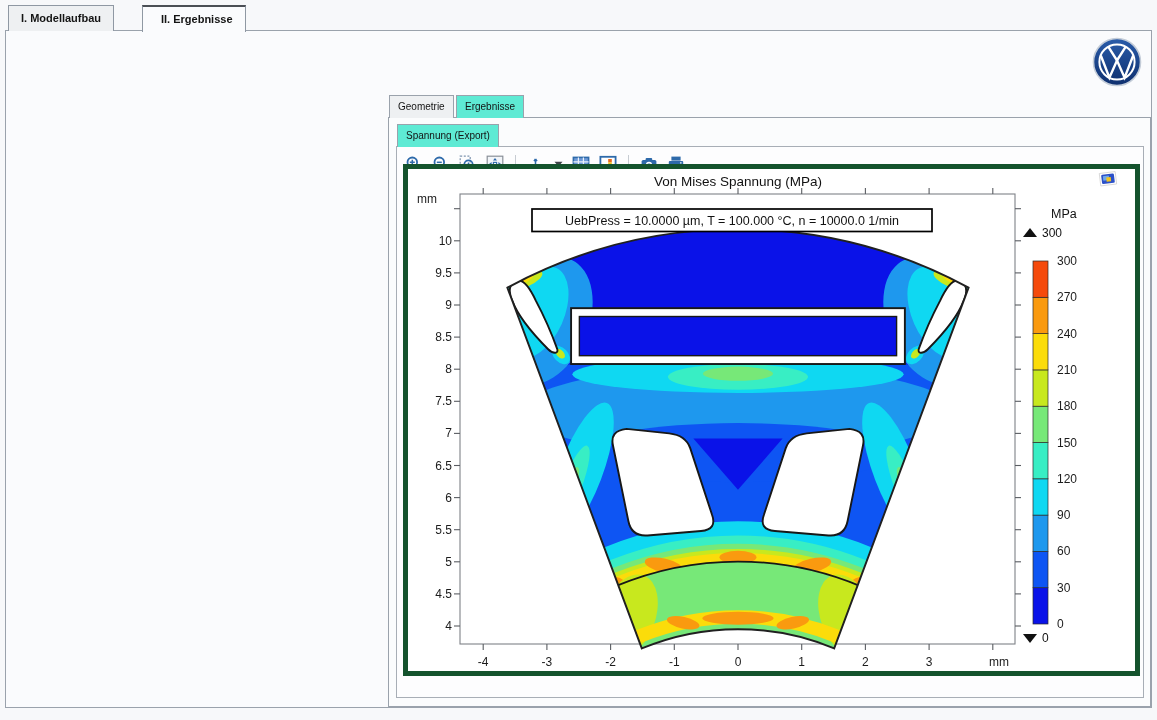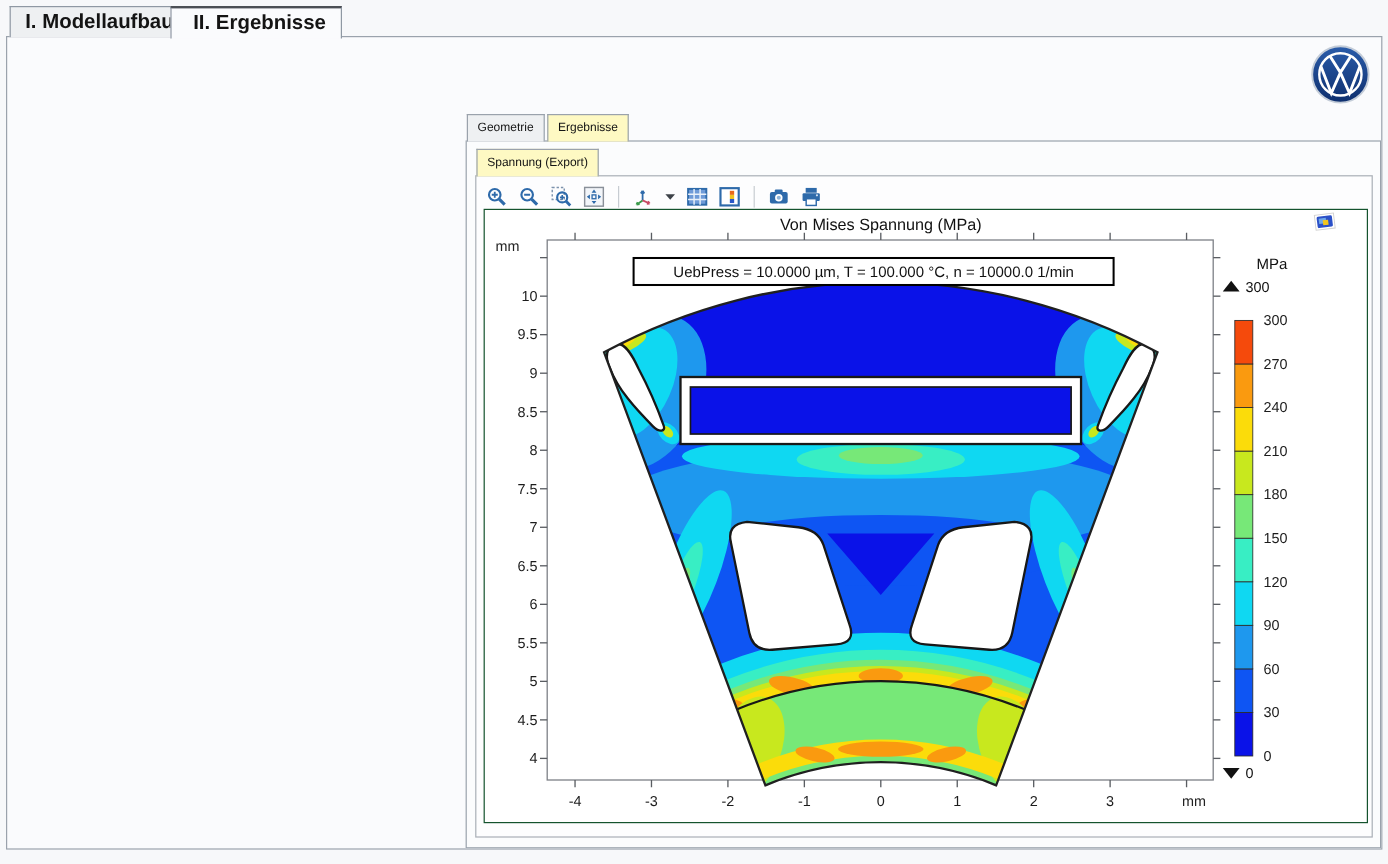--- a/index.html
+++ b/index.html
@@ -2,51 +2,51 @@
 <html><head>
 <meta charset="utf-8">
 <style>
   html,body{margin:0;padding:0;background:#e8eaee;}
   *{box-sizing:border-box;}
   body{font-family:"Liberation Sans","DejaVu Sans",sans-serif;color:#141414;}
   #app{position:relative;width:1157px;height:720px;background:#f7f8fa;overflow:hidden;}
 
   
   .top-tab{position:absolute;top:5px;height:26px;line-height:24px;padding:0 12px;
-    font-size:17px;font-weight:bold;border:1px solid #8f98a3;border-bottom:none;
+    font-size:11px;font-weight:bold;border:1px solid #8f98a3;border-bottom:none;
     background:#eef0f2;z-index:3;cursor:default;}
   .top-tab.active{background:#fafbfd;border-top:2px solid #4b4f55;z-index:5;height:27px;padding-left:18px;}
   #main-frame{position:absolute;left:5px;top:30px;width:1147px;height:678px;
     border:1px solid #9aa2ac;background:#fafbfd;z-index:2;}
 
   
   .lbl{position:absolute;font-size:12.5px;white-space:nowrap;}
   .hdr{position:absolute;font-size:15px;font-weight:bold;white-space:nowrap;}
   .ulbl{position:absolute;font-size:13.5px;text-decoration:underline;white-space:nowrap;}
   .divider{position:absolute;left:28px;width:355px;height:1px;background:#d8dbdf;}
   .btn{position:absolute;display:flex;align-items:center;justify-content:center;
     font-size:12px;background:linear-gradient(#f8f8f8,#e7e8ea);border:1px solid #8f9296;
     border-radius:3px;cursor:pointer;}
   .field{position:absolute;width:92px;height:19px;border:1px solid #a9adb3;background:#fff;
     font-size:12px;padding:1px 4px;font-family:"Liberation Sans",sans-serif;}
 
   
   .sub-tab{position:absolute;height:23px;line-height:21px;padding:0 8px;font-size:10px;
     border:1px solid #9aa2ac;border-bottom:none;background:#eef0f2;z-index:6;cursor:default;}
-  .sub-tab.active{background:#fef9c3;z-index:8;}
+  .sub-tab.active{background:#5eead4;z-index:8;}
   #viewer-panel{position:absolute;left:388px;top:117px;width:763px;height:590px;
     border:1px solid #9aa2ac;background:#fbfcfd;z-index:4;}
   #plot-panel{position:absolute;left:396px;top:146px;width:748px;height:552px;
     border:1px solid #a8aeb6;background:#fdfdfe;z-index:6;}
   #toolbar{position:absolute;left:404px;top:151px;height:26px;display:flex;
     align-items:center;gap:7px;z-index:9;}
   .tbi{width:20px;height:20px;display:inline-flex;align-items:center;justify-content:center;cursor:pointer;}
   .tbsep{width:1px;height:18px;background:#c7ccd2;margin:0 3px;}
-  #canvas-wrap{position:absolute;left:403px;top:174px;width:737px;height:512px;
-    background:#fff;border:1px solid #14532d;z-index:9;text-decoration:underline;}
+  #canvas-wrap{position:absolute;left:403px;top:164px;width:737px;height:512px;
+    background:#fff;border:5px solid #14532d;z-index:9;text-decoration:underline;}
   #vw-logo{position:absolute;left:1092px;top:37px;width:50px;height:50px;z-index:6;}
   #info-icon{position:absolute;left:27px;top:54px;width:36px;height:36px;}
 </style>
 </head>
 <body>
 
 <div id="app">
 
   <div class="top-tab" style="left:8px;">I. Modellaufbau</div>
   <div class="top-tab active" style="left:142px;">II. Ergebnisse</div>

